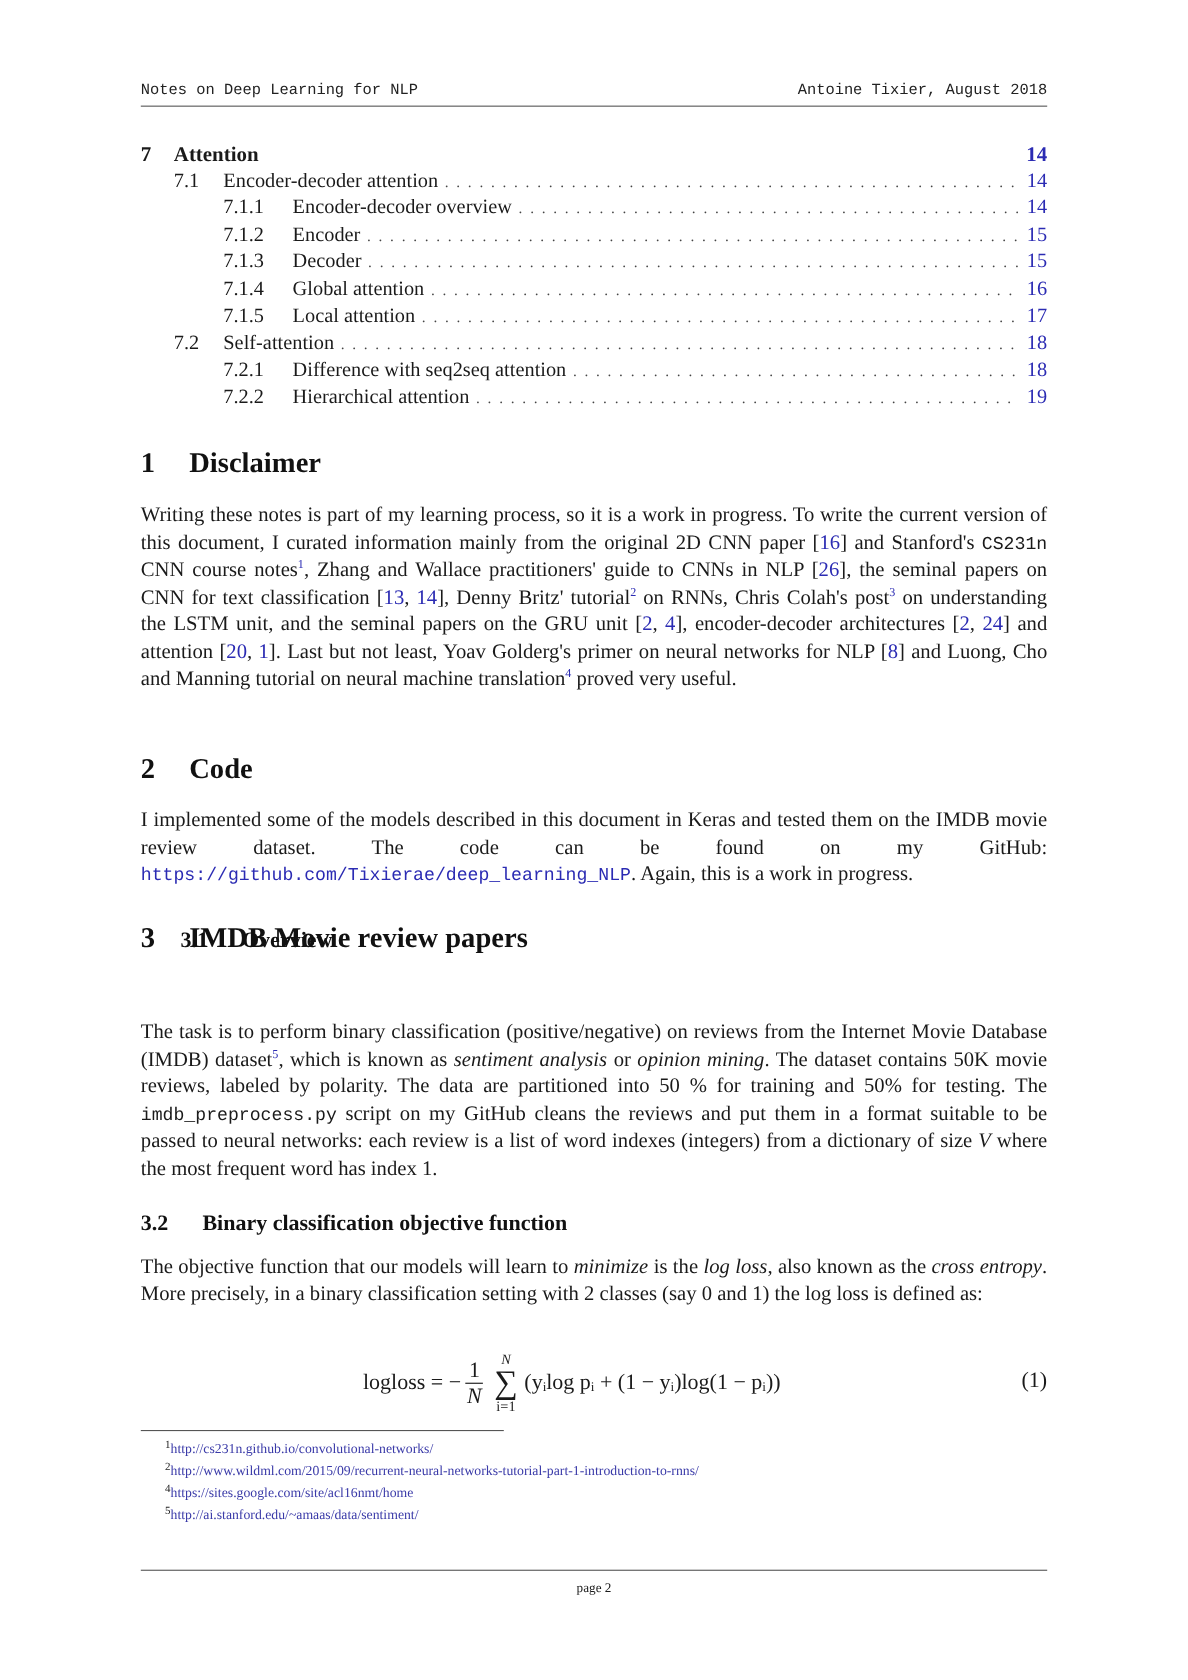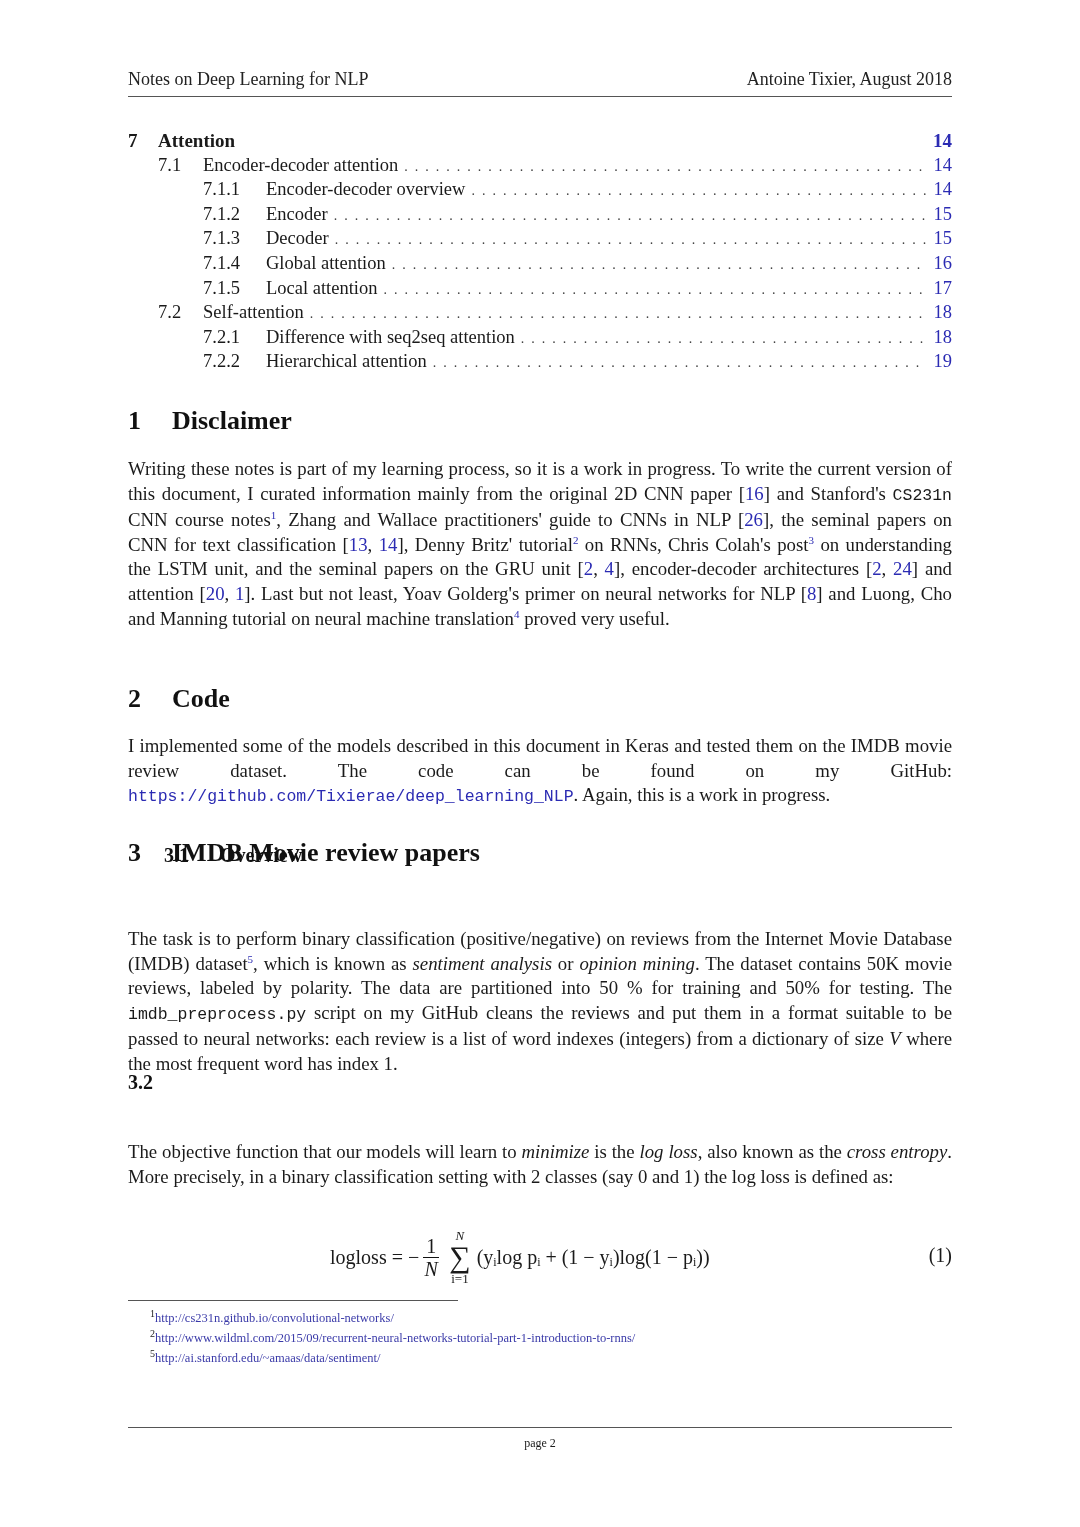--- a/index.html
+++ b/index.html
@@ -5,21 +5,21 @@
   html, body { margin: 0; padding: 0; background: #ffffff; }
   body {
     width: 1080px; height: 1527px; position: relative; overflow: hidden;
     font-family: "DejaVu Serif", "Liberation Serif", serif;
     color: #1a1a1a;
   }
   .page { position: absolute; left: 128px; top: 0; width: 824px; }
   .run-header {
     position: absolute; top: 60px; left: 0; width: 824px; height: 30px;
     display: flex; justify-content: space-between; align-items: flex-end;
-    font-size: 18px; font-family: Liberation Serif, serif; color: #222;
+    font-size: 14px; font-family: Liberation Mono, monospace; color: #222;
     border-bottom: 1.2px solid #555; padding-bottom: 6px;
   }
   a, .link { color: #2b2bb3; text-decoration: none; }
   .toc { position: absolute; top: 130px; left: 0; width: 824px; font-family: "Liberation Serif", serif; font-size: 18.5px; }
   .toc-row { display: flex; align-items: baseline; height: 24.6px; white-space: nowrap; }
   .toc-row .num { display: inline-block; }
   .toc-row .title { padding-right: 6px; }
   .toc-row .dots {
     flex: 1; overflow: hidden; color: #444; letter-spacing: 7px; font-size: 14px; text-align: right;
   }
@@ -157,22 +157,23 @@
     <span class="snum">3</span>
     <span>IMDB Movie review papers</span>
   </div>
 
   <div class="subsec-h" style="top:844px;margin-left:36px;">
     <span class="snum">3.1</span>
     <span>Overview</span>
   </div>
   <div class="para" style="top:927px;"><span>The task is to perform binary classification (positive/negative) on reviews from the Internet Movie Database (IMDB) dataset</span><sup><a>5</a></sup><span>, which is known as </span><em>sentiment analysis</em><span> or </span><em>opinion mining</em><span>. The dataset contains 50K movie reviews, labeled by polarity. The data are partitioned into 50 % for training and 50% for testing. The </span><span class="tt">imdb_preprocess.py</span><span> script on my GitHub cleans the reviews and put them in a format suitable to be passed to neural networks: each review is a list of word indexes (integers) from a dictionary of size </span><em>V</em><span> where the most frequent word has index 1.</span></div>
 
-  <div class="subsec-h" style="top:1071px;font-family:Liberation Serif, serif;">
+  <div class="subsec-h" style="top:1101px;font-family:Liberation Serif, serif;">
     <span class="snum">3.2</span>
+    <span>Binary classification objective function</span>
   </div>
   <div class="para" style="top:1140px;"><span>The objective function that our models will learn to </span><em>minimize</em><span> is the </span><em>log loss</em><span>, also known as the </span><em>cross entropy</em><span>. More precisely, in a binary classification setting with 2 classes (say 0 and 1) the log loss is defined as:</span></div>
 
   <div class="equation">
     <div class="eq-body">
       <span>logloss = −</span>
       <span class="frac">
         <span class="n">1</span>
         <span class="d">N</span>
       </span>
@@ -183,18 +184,19 @@
       </span>
       <span>(yᵢlog pᵢ + (1 − yᵢ)log(1 − pᵢ))</span>
     </div>
     <span class="eq-num">(1)</span>
   </div>
 
   <div class="fn-rule"></div>
   <div class="footnotes" id="footnotes">
       <div class="fn"><sup>1</sup><a class="link">http://cs231n.github.io/convolutional-networks/</a></div>
       <div class="fn"><sup>2</sup><a class="link">http://www.wildml.com/2015/09/recurrent-neural-networks-tutorial-part-1-introduction-to-rnns/</a></div>
+      <div class="fn"><sup>4</sup><a class="link">https://sites.google.com/site/acl16nmt/home</a></div>
       <div class="fn"><sup>5</sup><a class="link">http://ai.stanford.edu/~amaas/data/sentiment/</a></div>
     </div>
 
   <div class="foot-rule"></div>
   <div class="page-no">page 2</div>
 </div>
 
 </body></html>

